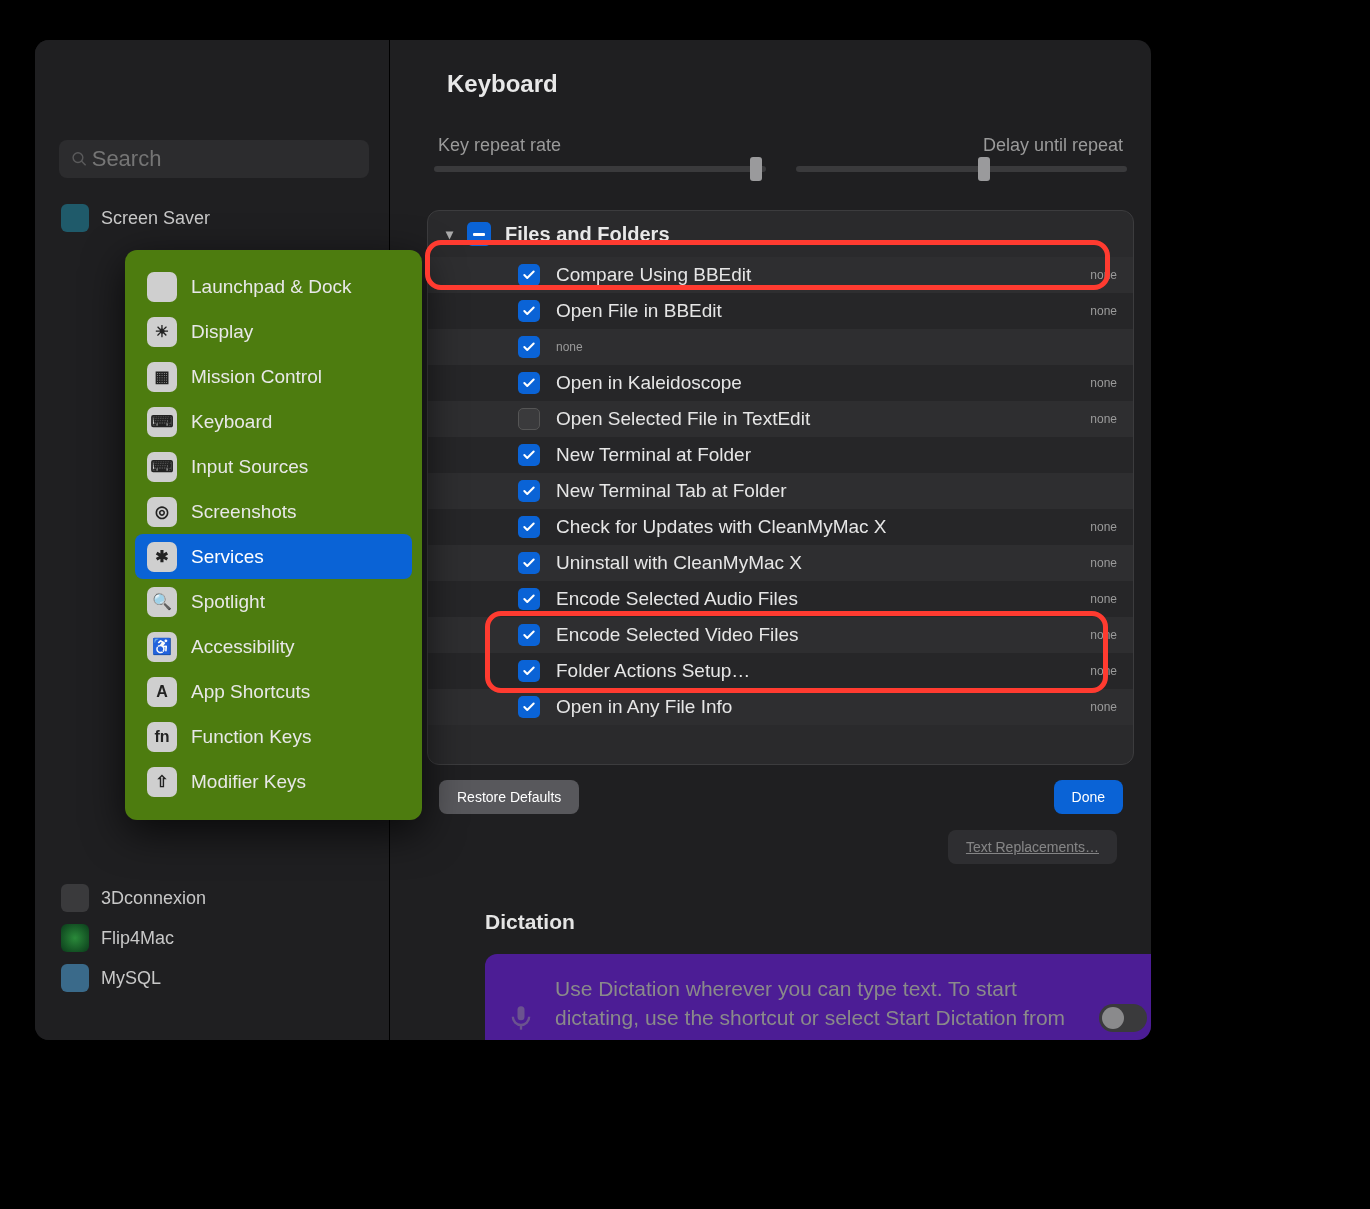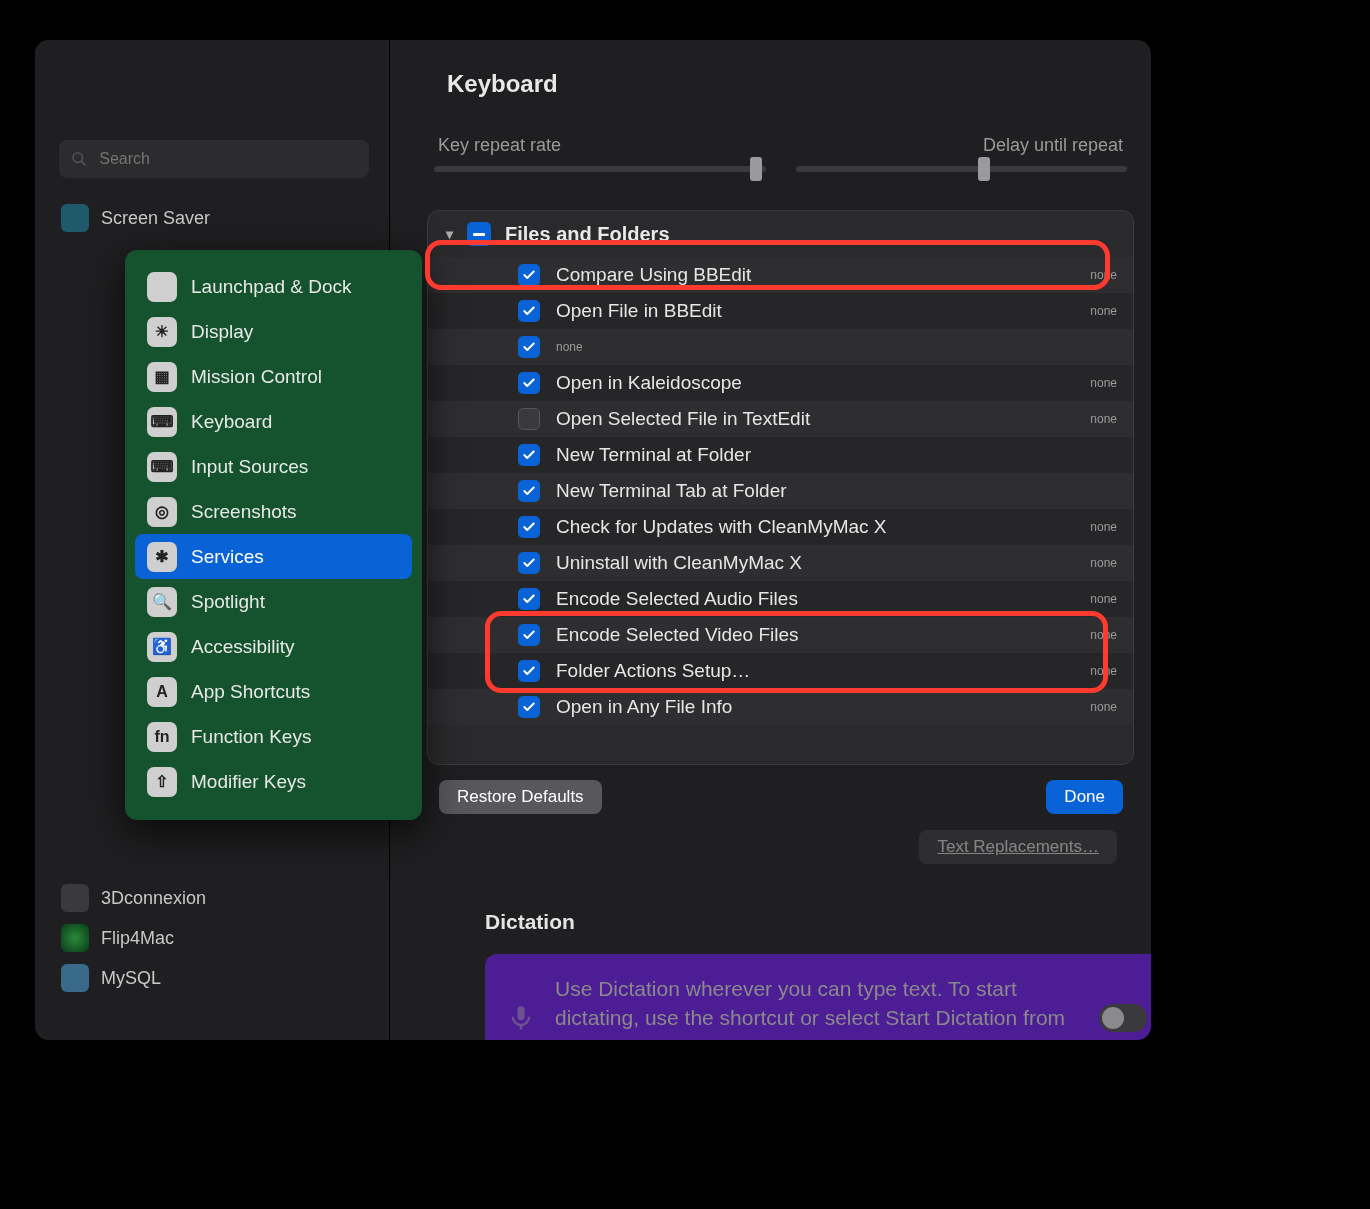--- a/index.html
+++ b/index.html
@@ -11,28 +11,28 @@
   }
   .traffic { position:absolute; left:26px; top:28px; display:flex; gap:11px; }
   .traffic span { width:15px; height:15px; border-radius:50%; display:block; }
   .tl-close{background:#5c5c5c;} .tl-min{background:#febc2e;} .tl-max{background:#28c840;}
   .left-col { position:absolute; left:0; top:0; width:355px; height:100%; background:#1f1f21; border-right:1px solid #000; }
   .search {
     position:absolute; left:24px; top:100px; width:310px; height:38px;
     background:#2c2c2e; border-radius:8px; display:flex; align-items:center; padding:0 12px;
   }
   .search svg{width:18px;height:18px;opacity:.5;}
-  .search input{ background:none;border:none;outline:none;color:#a3a3a3;font-size:16px;margin-left:12px;width:100%; }
+  .search input{ background:none;border:none;outline:none;color:#a3a3a3;font-size:22px;margin-left:4px;width:100%; }
   .bg-sidebar-items { position:absolute; left:20px; top:158px; width:320px; color:#c8c8c8; font-size:18px;}
   .bg-item { display:flex; align-items:center; gap:12px; height:40px; padding-left:6px;}
   .bg-item .bg-ic{ width:28px; height:28px; border-radius:6px; display:flex;align-items:center;justify-content:center;}
   
   .popover {
     position:absolute; left:90px; top:210px; width:297px; height:570px;
-    background:#14532d; border-radius:12px; box-shadow:0 12px 40px rgba(0,0,0,.7);
+    background:#4d7c0f; border-radius:12px; box-shadow:0 12px 40px rgba(0,0,0,.7);
     padding:14px 10px; z-index:50;
   }
   .menu-item {
     display:flex; align-items:center; gap:14px; height:45px; padding:0 12px;
     border-radius:8px; color:#e8e8e8; font-size:19px; cursor:pointer;
   }
   .menu-item.sel { background:#0a63d6; color:#fff; }
   .menu-item .mi-ic{
     width:30px; height:30px; border-radius:7px; background:#cfcfcf;
     display:flex;align-items:center;justify-content:center; flex:0 0 30px;
@@ -67,21 +67,21 @@
     width:22px; height:22px; border-radius:5px; margin-right:16px; flex:0 0 22px;
     display:flex;align-items:center;justify-content:center;
   }
   .cb.on{ background:#0a63d6; }
   .cb.off{ background:#3a3a3c; border:1px solid #555;}
   .cb svg{width:14px;height:14px;}
   .svc-row .nm{ flex:1; white-space:nowrap; overflow:hidden; text-overflow:ellipsis;}
   .svc-row .sc{ color:#9a9a9a; font-size:12px;}
   .btn {
     display:inline-flex; align-items:center; justify-content:center;
-    height:34px; padding:0 18px; border-radius:8px; font-size:17px; cursor:pointer;
+    height:34px; padding:0 18px; border-radius:8px; font-size:14px; cursor:pointer;
   }
   .btn-gray{ background:#58585c; color:#fff;}
   .btn-blue{ background:#0a63d6; color:#fff;}
   .footer-btns{ position:absolute; left:32px; top:740px; width:684px; display:flex; justify-content:space-between;}
   .text-repl{ position:absolute; right:32px; top:790px; }
   .text-repl .btn-gray{ background:#424245; opacity:.45;text-decoration:underline; }
   .dict-section{ position:absolute; left:32px; top:870px; width:684px;margin-left:46px; }
   .dict-title{ color:#e4e4e4; font-size:21px; font-weight:700; margin-bottom:20px;}
   .dict-box{
     background:#4c1d95; border-radius:12px; padding:20px 22px; display:flex; align-items:center; gap:20px;

